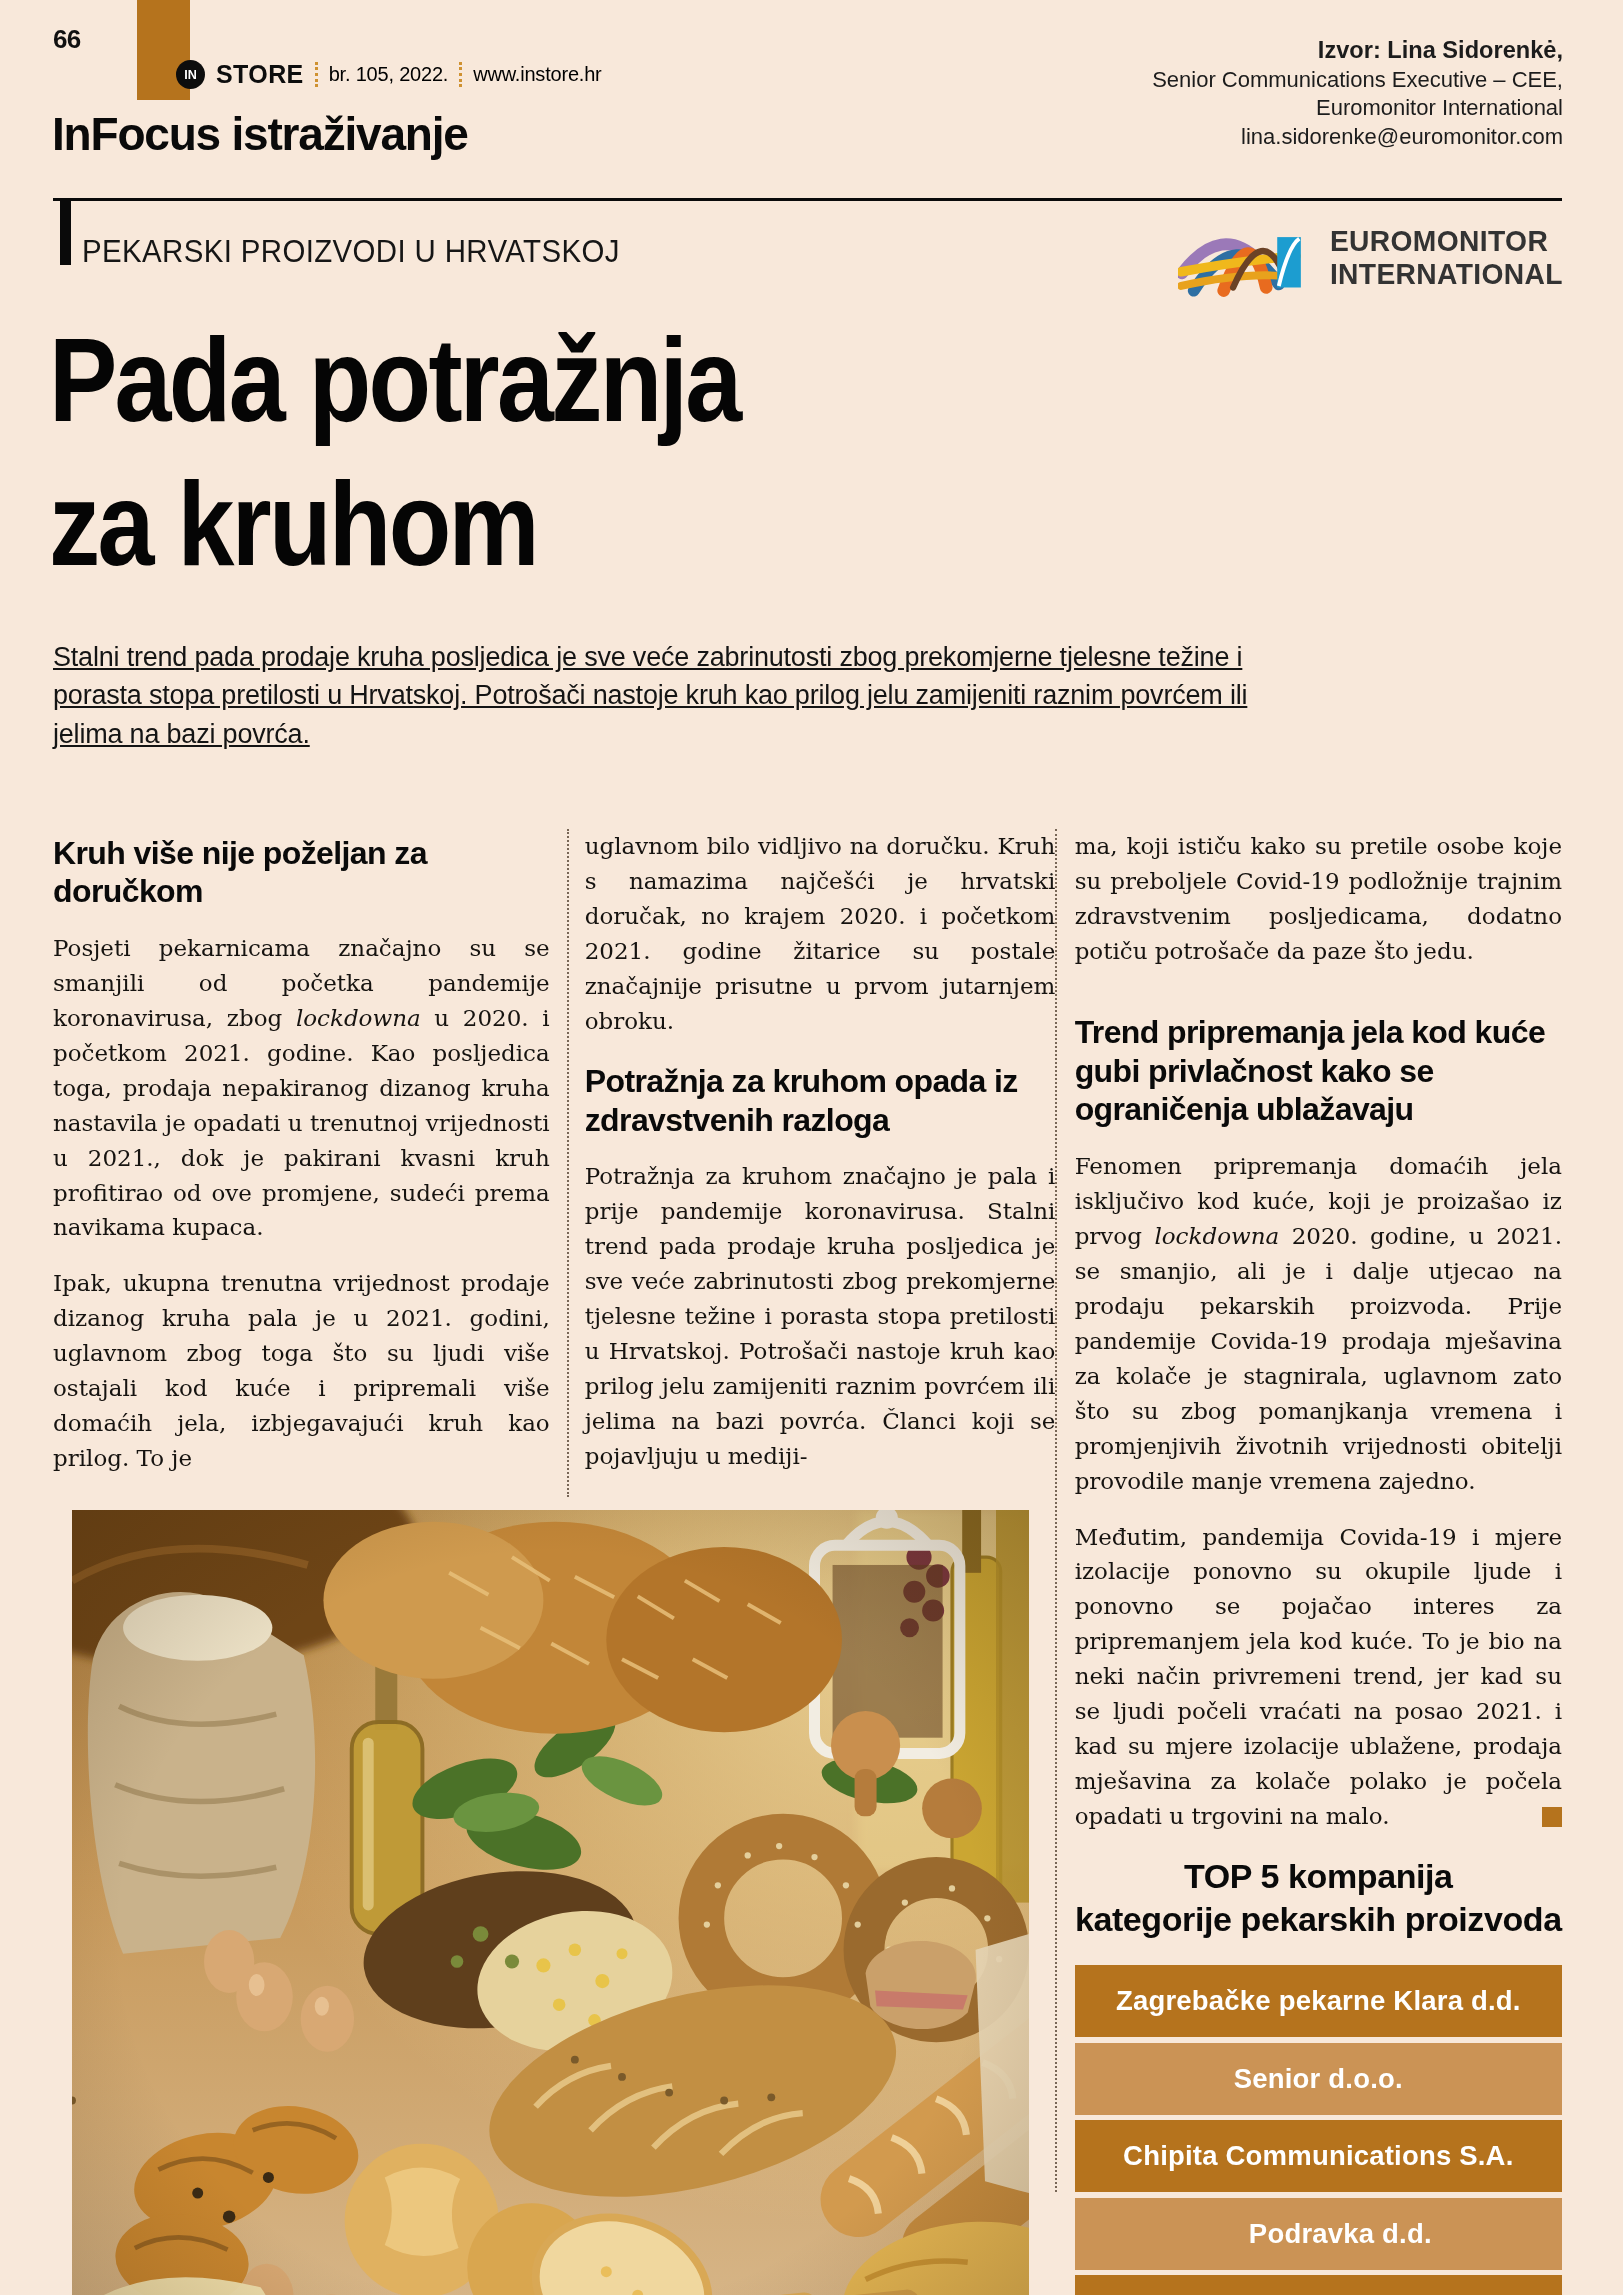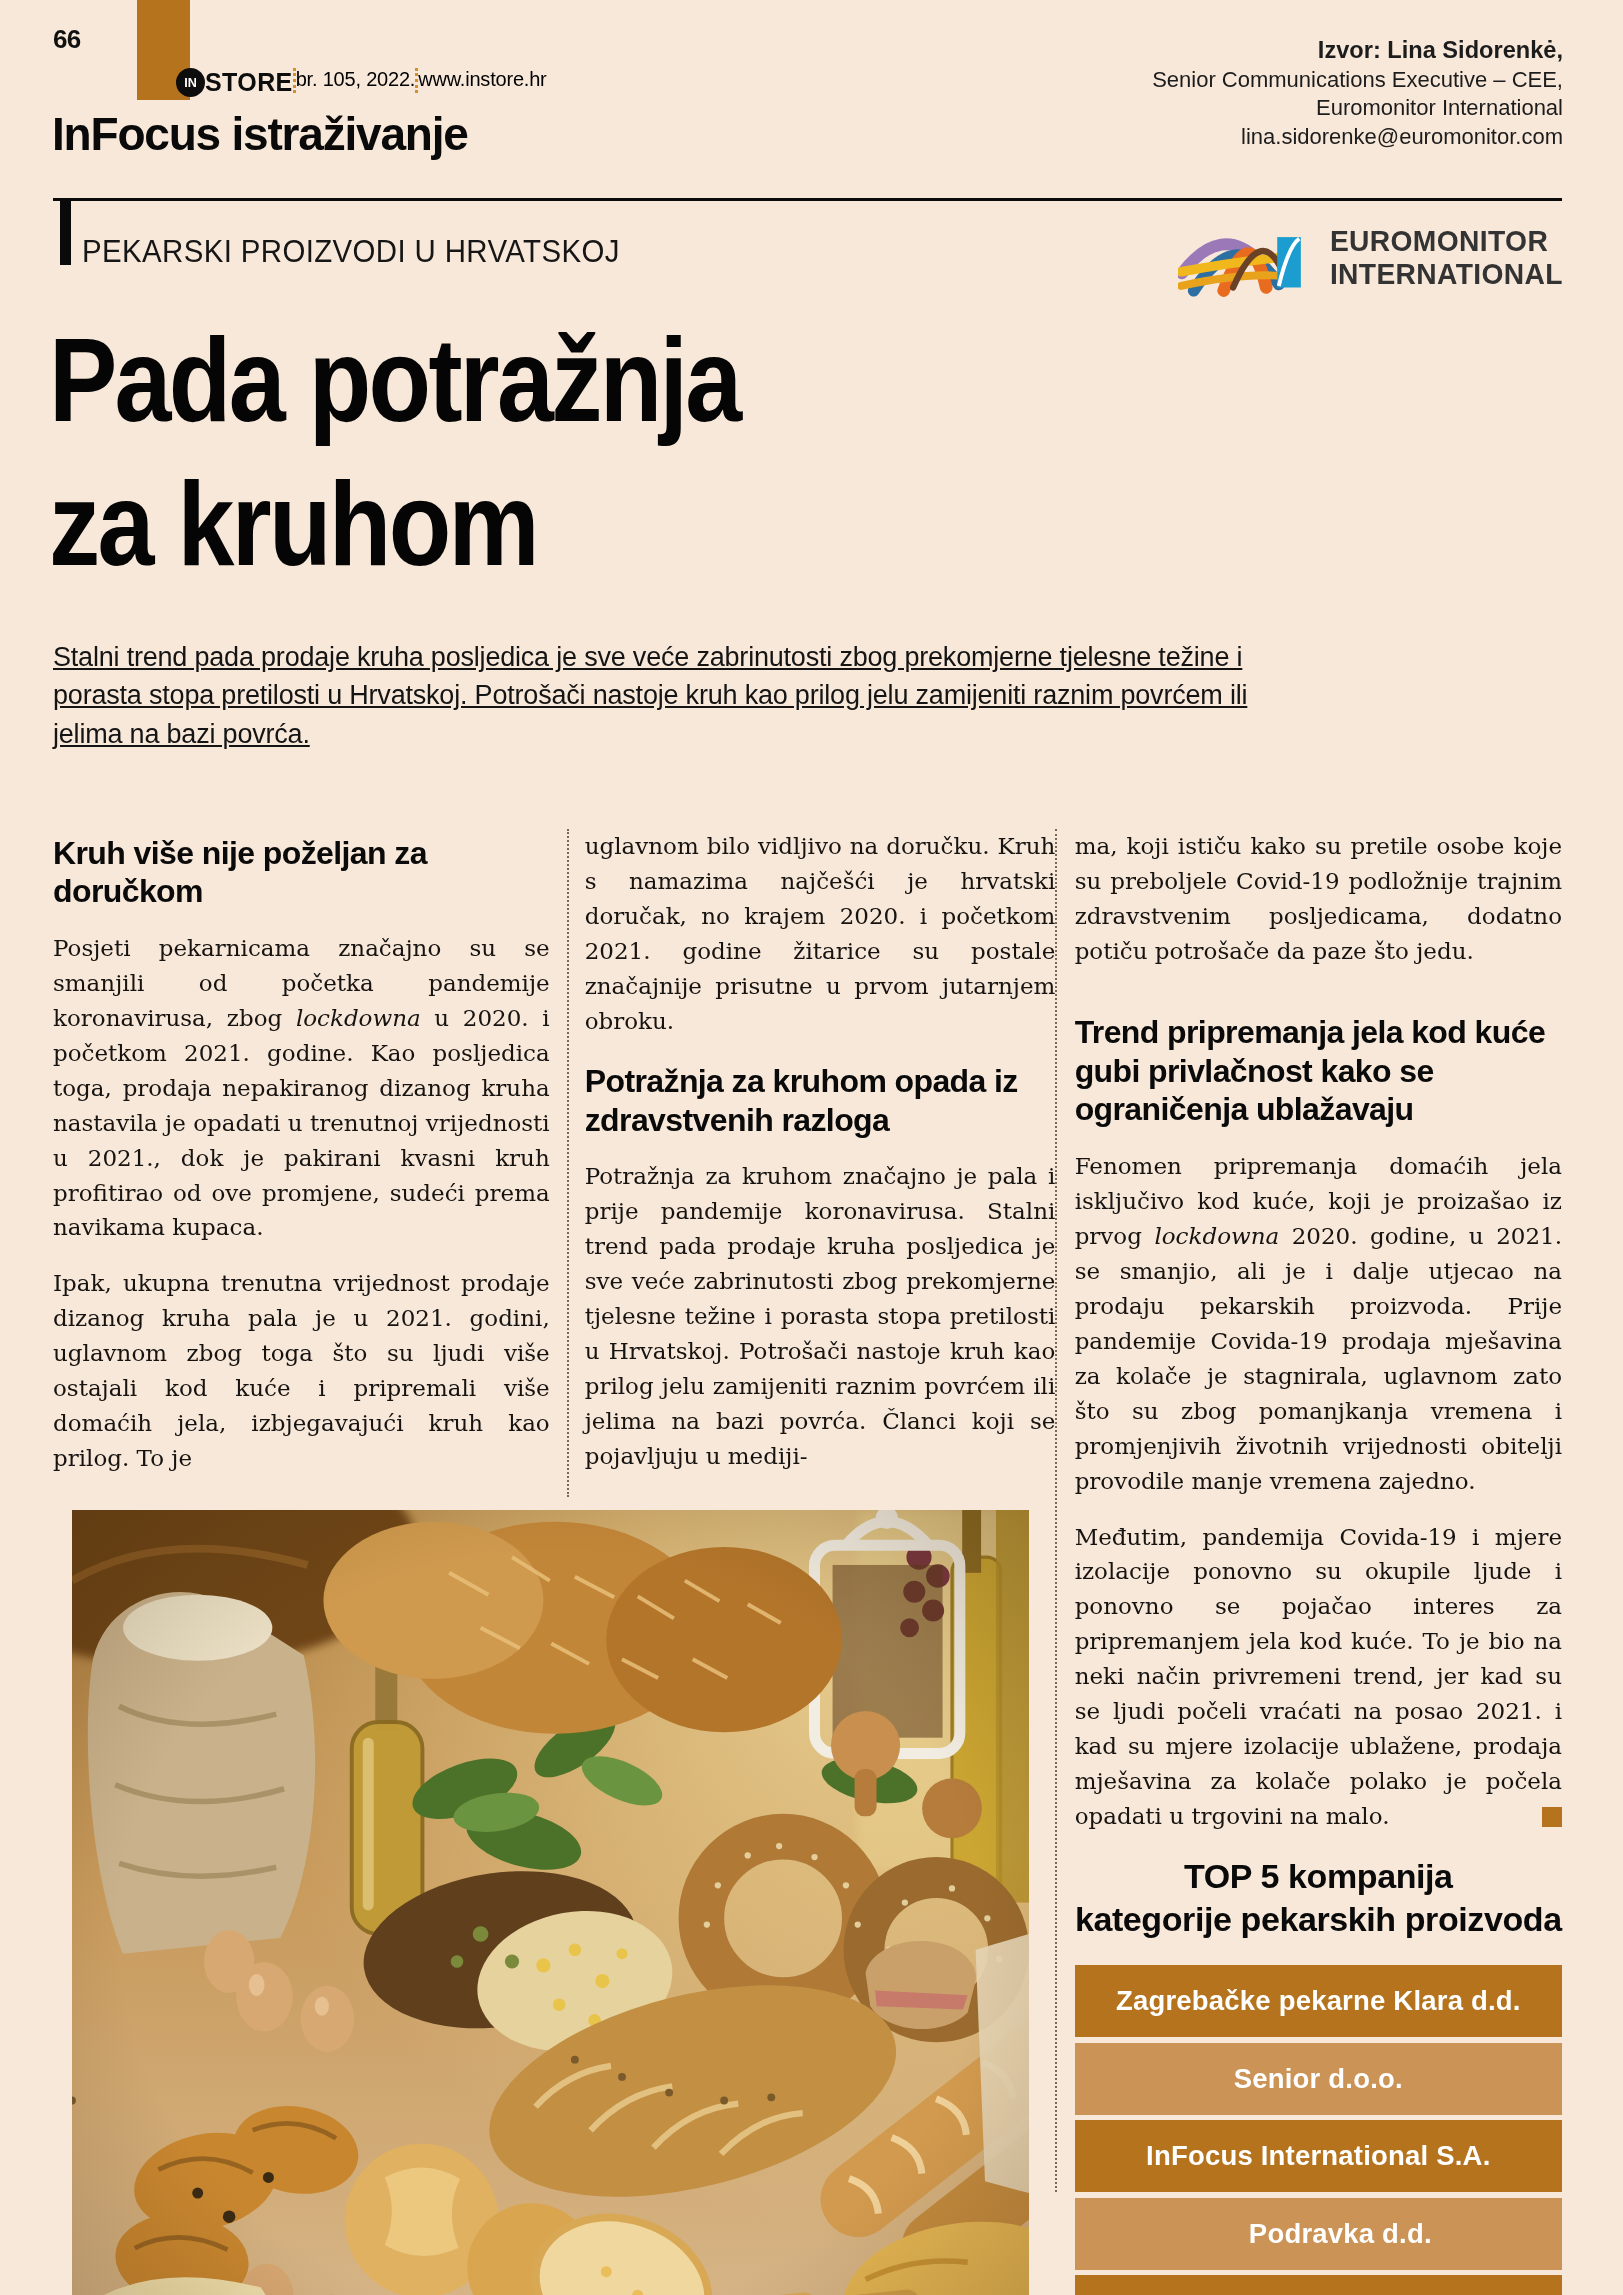--- a/index.html
+++ b/index.html
@@ -5,21 +5,21 @@
   * { margin:0; padding:0; box-sizing:border-box; }
   html,body { background:#efe0d2; }
   .page {
     position:relative; width:1623px; height:2295px;
     background:#f8e8da; overflow:hidden;
     font-family:"Liberation Sans", sans-serif; color:#111;
   }
   
   .pagenum { position:absolute; left:53px; top:23.6px; font-size:26px; font-weight:800; letter-spacing:-0.8px; }
   .brownbox { position:absolute; left:137px; top:0; width:53px; height:100px; background:#b5731d; }
-  .masthead { position:absolute; left:176px; top:68px; display:flex; }
+  .masthead { position:absolute; left:176px; top:60px; display:flex; align-items:center; gap:11px; }
   .in-circle { width:29px; height:29px; border-radius:50%; background:#0d0d0d; color:#fff;
     display:flex; align-items:center; justify-content:center; font-size:12.6px; font-weight:800; }
   .store { font-size:25px; font-weight:800; letter-spacing:0.4px; color:#0d0d0d; }
   .msep { height:25px; border-left:3.1px dotted #cf9130; }
   .issue, .site { font-size:20px; color:#000000; letter-spacing:-0.2px; }
   .source { position:absolute; right:60px; top:35px; text-align:right; font-size:22px; line-height:1.3; color:#1c1c1c; }
   .source .s1 { font-weight:800; font-size:23.6px; }
   .section-head { position:absolute; left:52px; top:107px; font-size:46px; font-weight:800; letter-spacing:-1.2px; color:#0a0a0a; }
   .rule { position:absolute; left:53px; top:198px; width:1509px; height:3.1px; background:#0a0a0a; }
   .tick { position:absolute; left:60px; top:199px; width:11px; height:66px; background:#0a0a0a; }
@@ -341,21 +341,21 @@
       <p class="body-p"><span>Međutim, pandemija Covida-19 i mjere izolacije ponovno su okupile ljude i ponovno se pojačao interes za pripremanjem jela kod kuće. To je bio na neki način privremeni trend, jer kad su se ljudi počeli vraćati na posao 2021. i kad su mjere izolacije ublažene, prodaja mješavina za kolače polako je počela opadati u trgovini na malo.</span><span class="endmark"></span></p>
 
       <div class="top5">
         <div class="top5-heading">
           <div>TOP 5 kompanija</div>
           <div>kategorije pekarskih proizvoda</div>
         </div>
         <div class="bars">
           <div class="bar" style="background: rgb(181, 115, 29);">Zagrebačke pekarne Klara d.d.</div>
           <div class="bar" style="background: rgb(203, 147, 85);">Senior d.o.o.</div>
-          <div class="bar" style="background: rgb(181, 115, 29);">InFocus International S.A.</div>
+          <div class="bar" style="background: rgb(181, 115, 29);">Chipita Communications S.A.</div>
           <div class="bar" style="background: rgb(203, 147, 85); padding-left: 44px;">Podravka d.d.</div>
           <div class="bar" style="background: rgb(181, 115, 29);">Dr. Oetker d.o.o.</div>
         </div>
       </div>
     </div>
 
   </div>
 </div>
 
 

